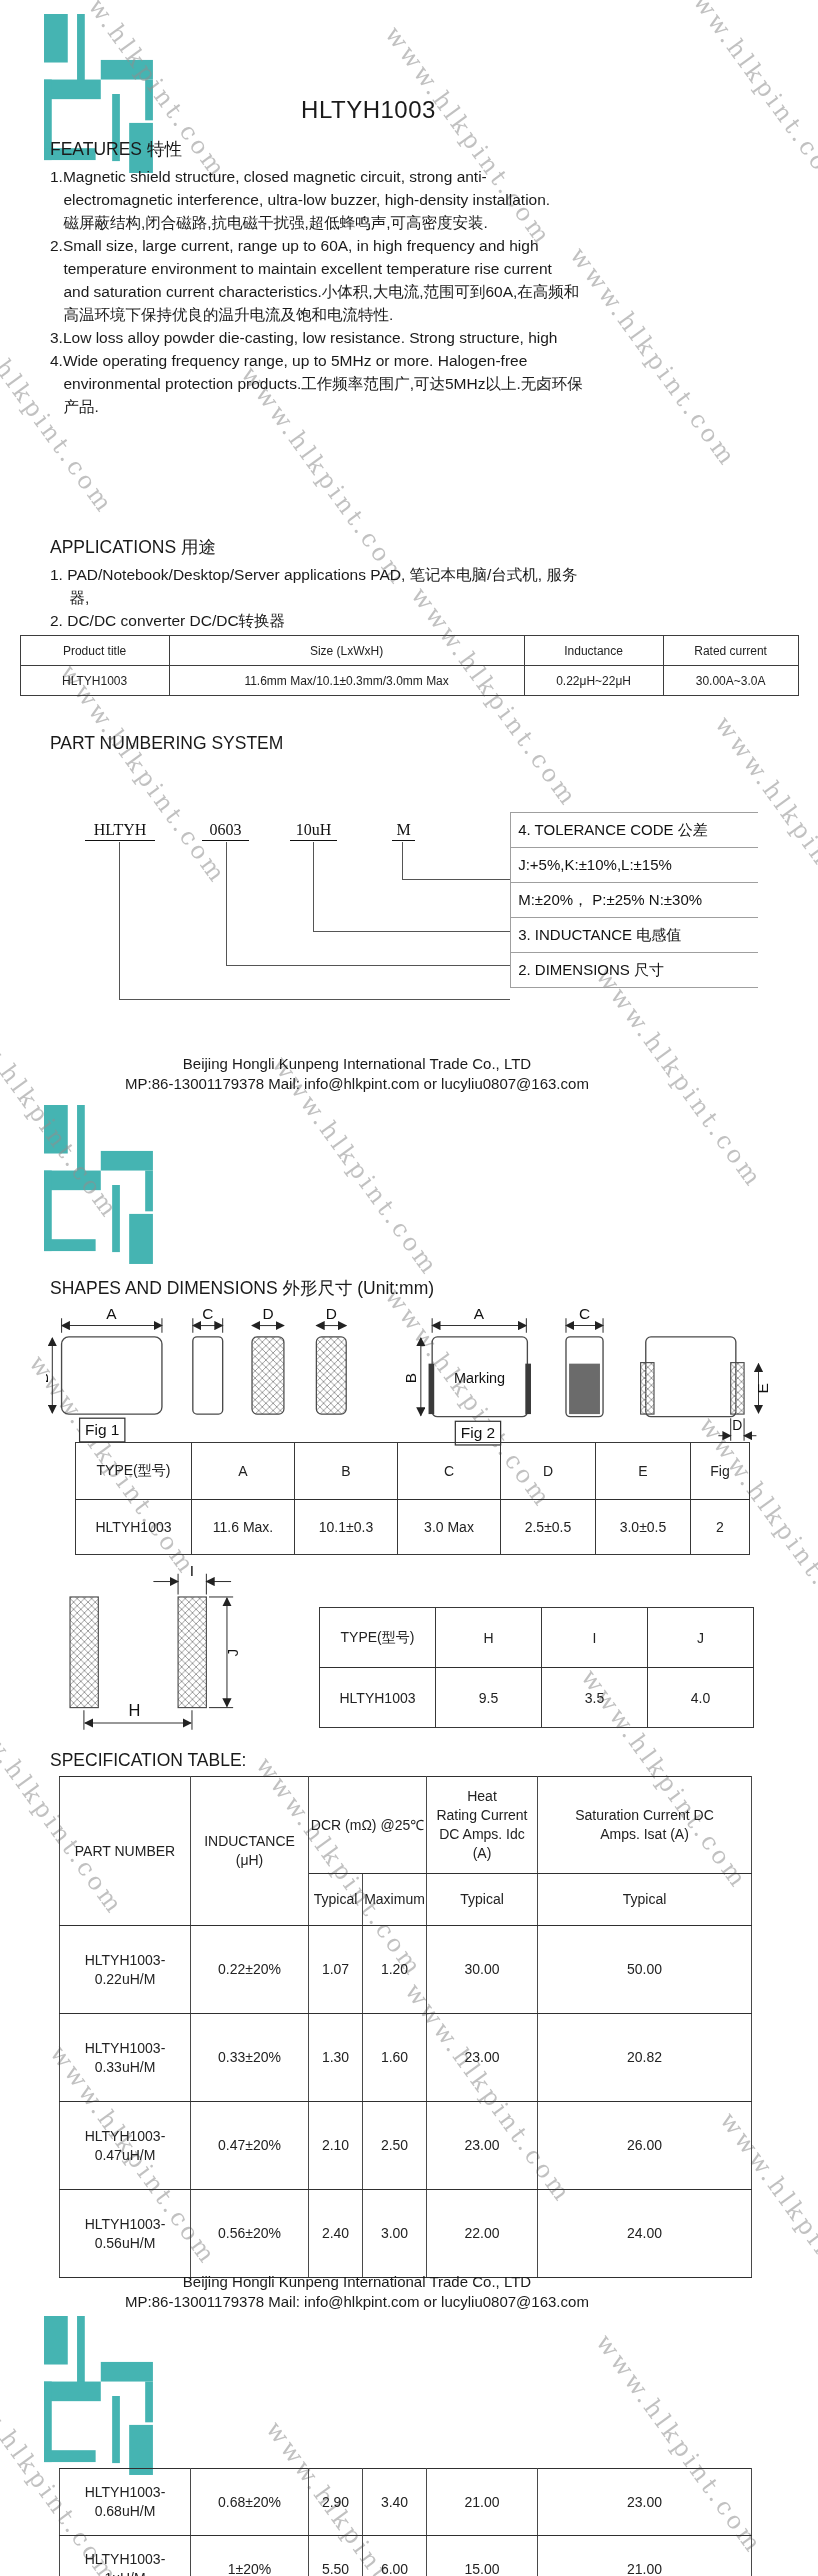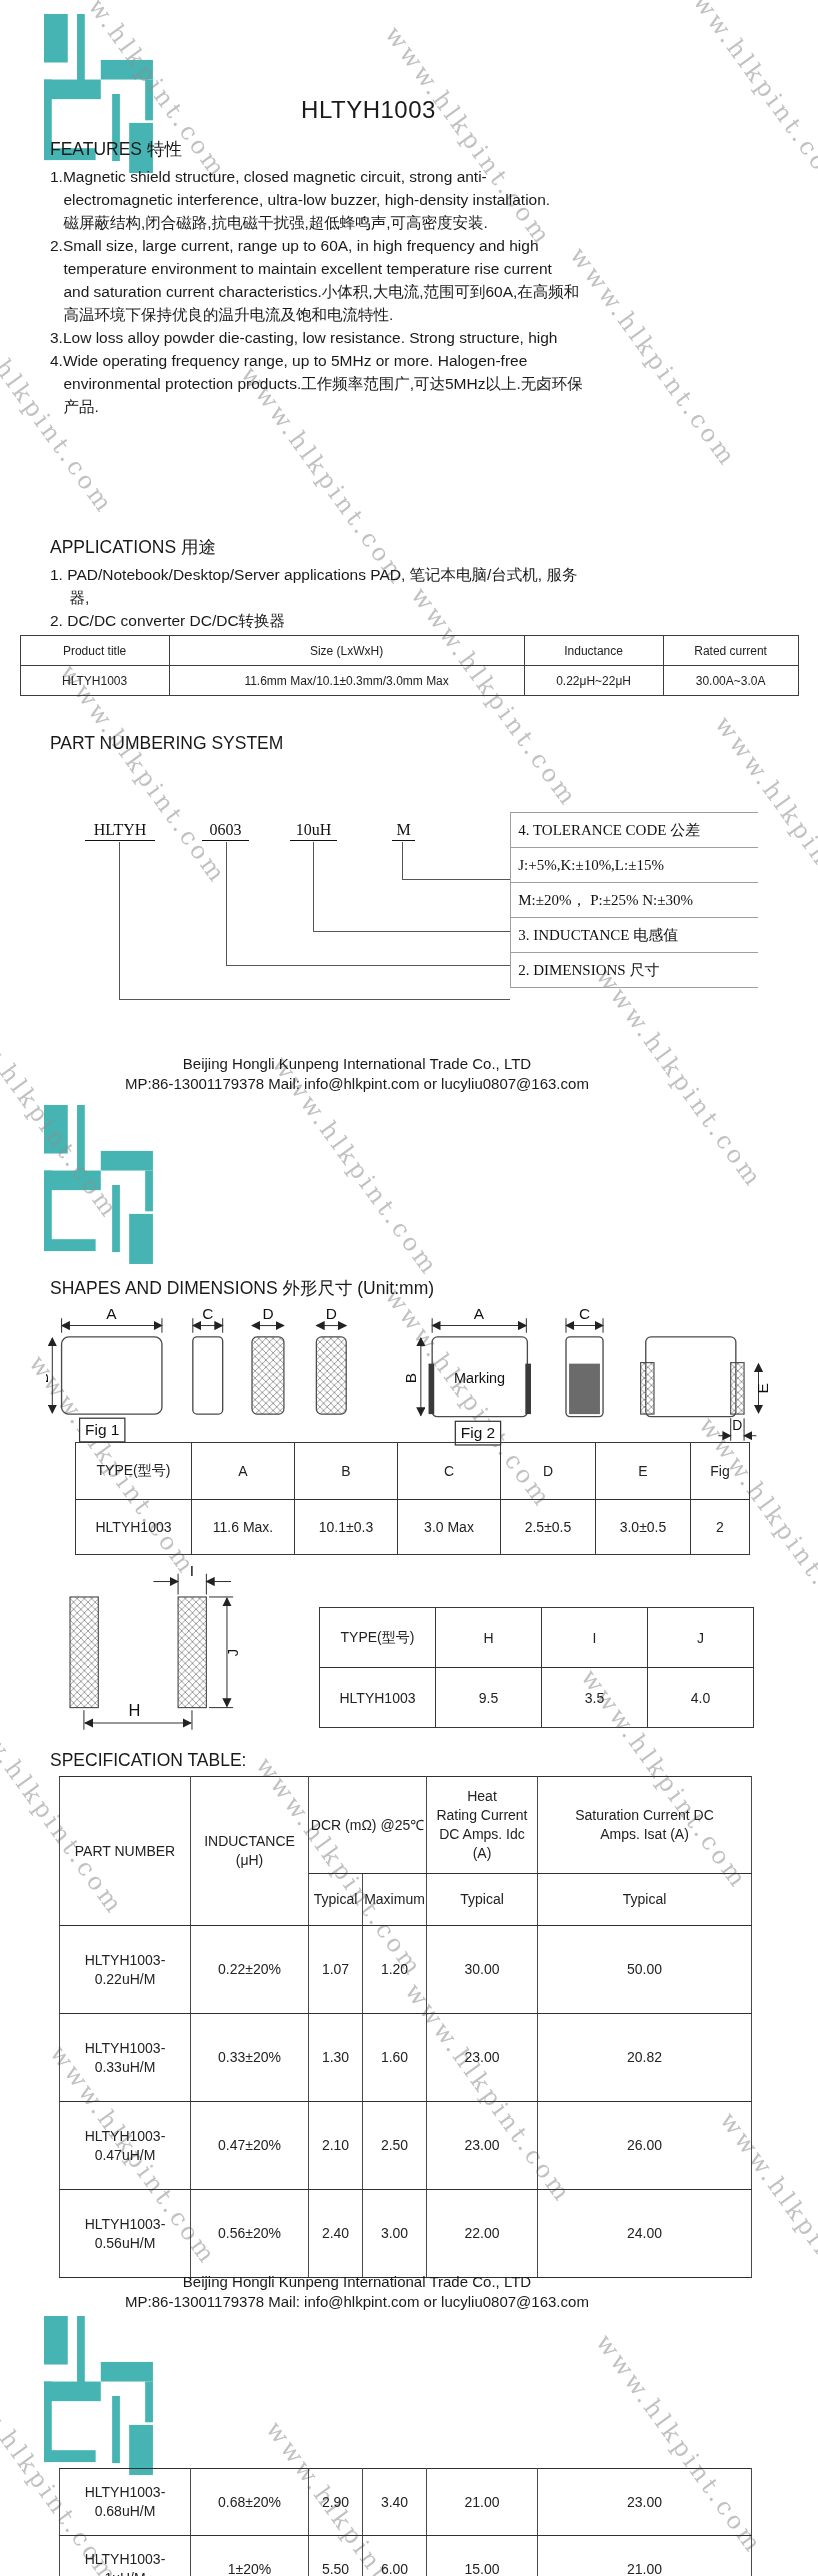--- a/index.html
+++ b/index.html
@@ -43,21 +43,21 @@
   .spec2 .dr{height:67px}
   .pre{white-space:pre-line}
   
   .pns{position:absolute;top:804px;left:0;width:818px;height:222px;z-index:6}
   .code{position:absolute;top:16.5px;font-family:"Liberation Serif",serif;font-size:16px;
         text-align:center;border-bottom:1.3px solid #111;padding-bottom:1.5px;color:#111}
   .vl{position:absolute;width:0;border-left:1px solid #555}
   .hl{position:absolute;height:0;border-top:1px solid #555}
   .pnl{position:absolute;left:510px;top:7.7px;width:247px;border-left:1px solid #9f9f9f}
   .pnl div{height:34px;line-height:34px;border-top:0.8px solid #9f9f9f;
-           font-family:Liberation Serif, serif;font-size:15px;padding-left:7.2px;white-space:nowrap;color:#111}
+           font-family:Liberation Sans, sans-serif;font-size:15px;padding-left:7.2px;white-space:nowrap;color:#111}
   .pnl div:last-child{border-bottom:0.8px solid #9f9f9f}
   
   .footer{position:absolute;left:0;width:714px;text-align:center;font-size:15px;line-height:20px;z-index:6}
   .f1{top:1054px}.f2{top:2272px}
   
   .figsvg{position:absolute;z-index:6}
   .fsv1{top:1306px;left:46px;width:726px;height:140px}
   .fsv2{top:1566px;left:52px;width:247px;height:170px}
   svg text{font-family:"Liberation Sans",sans-serif;font-size:30px;fill:#111}
   .dim{stroke:#333;stroke-width:2;fill:none}

